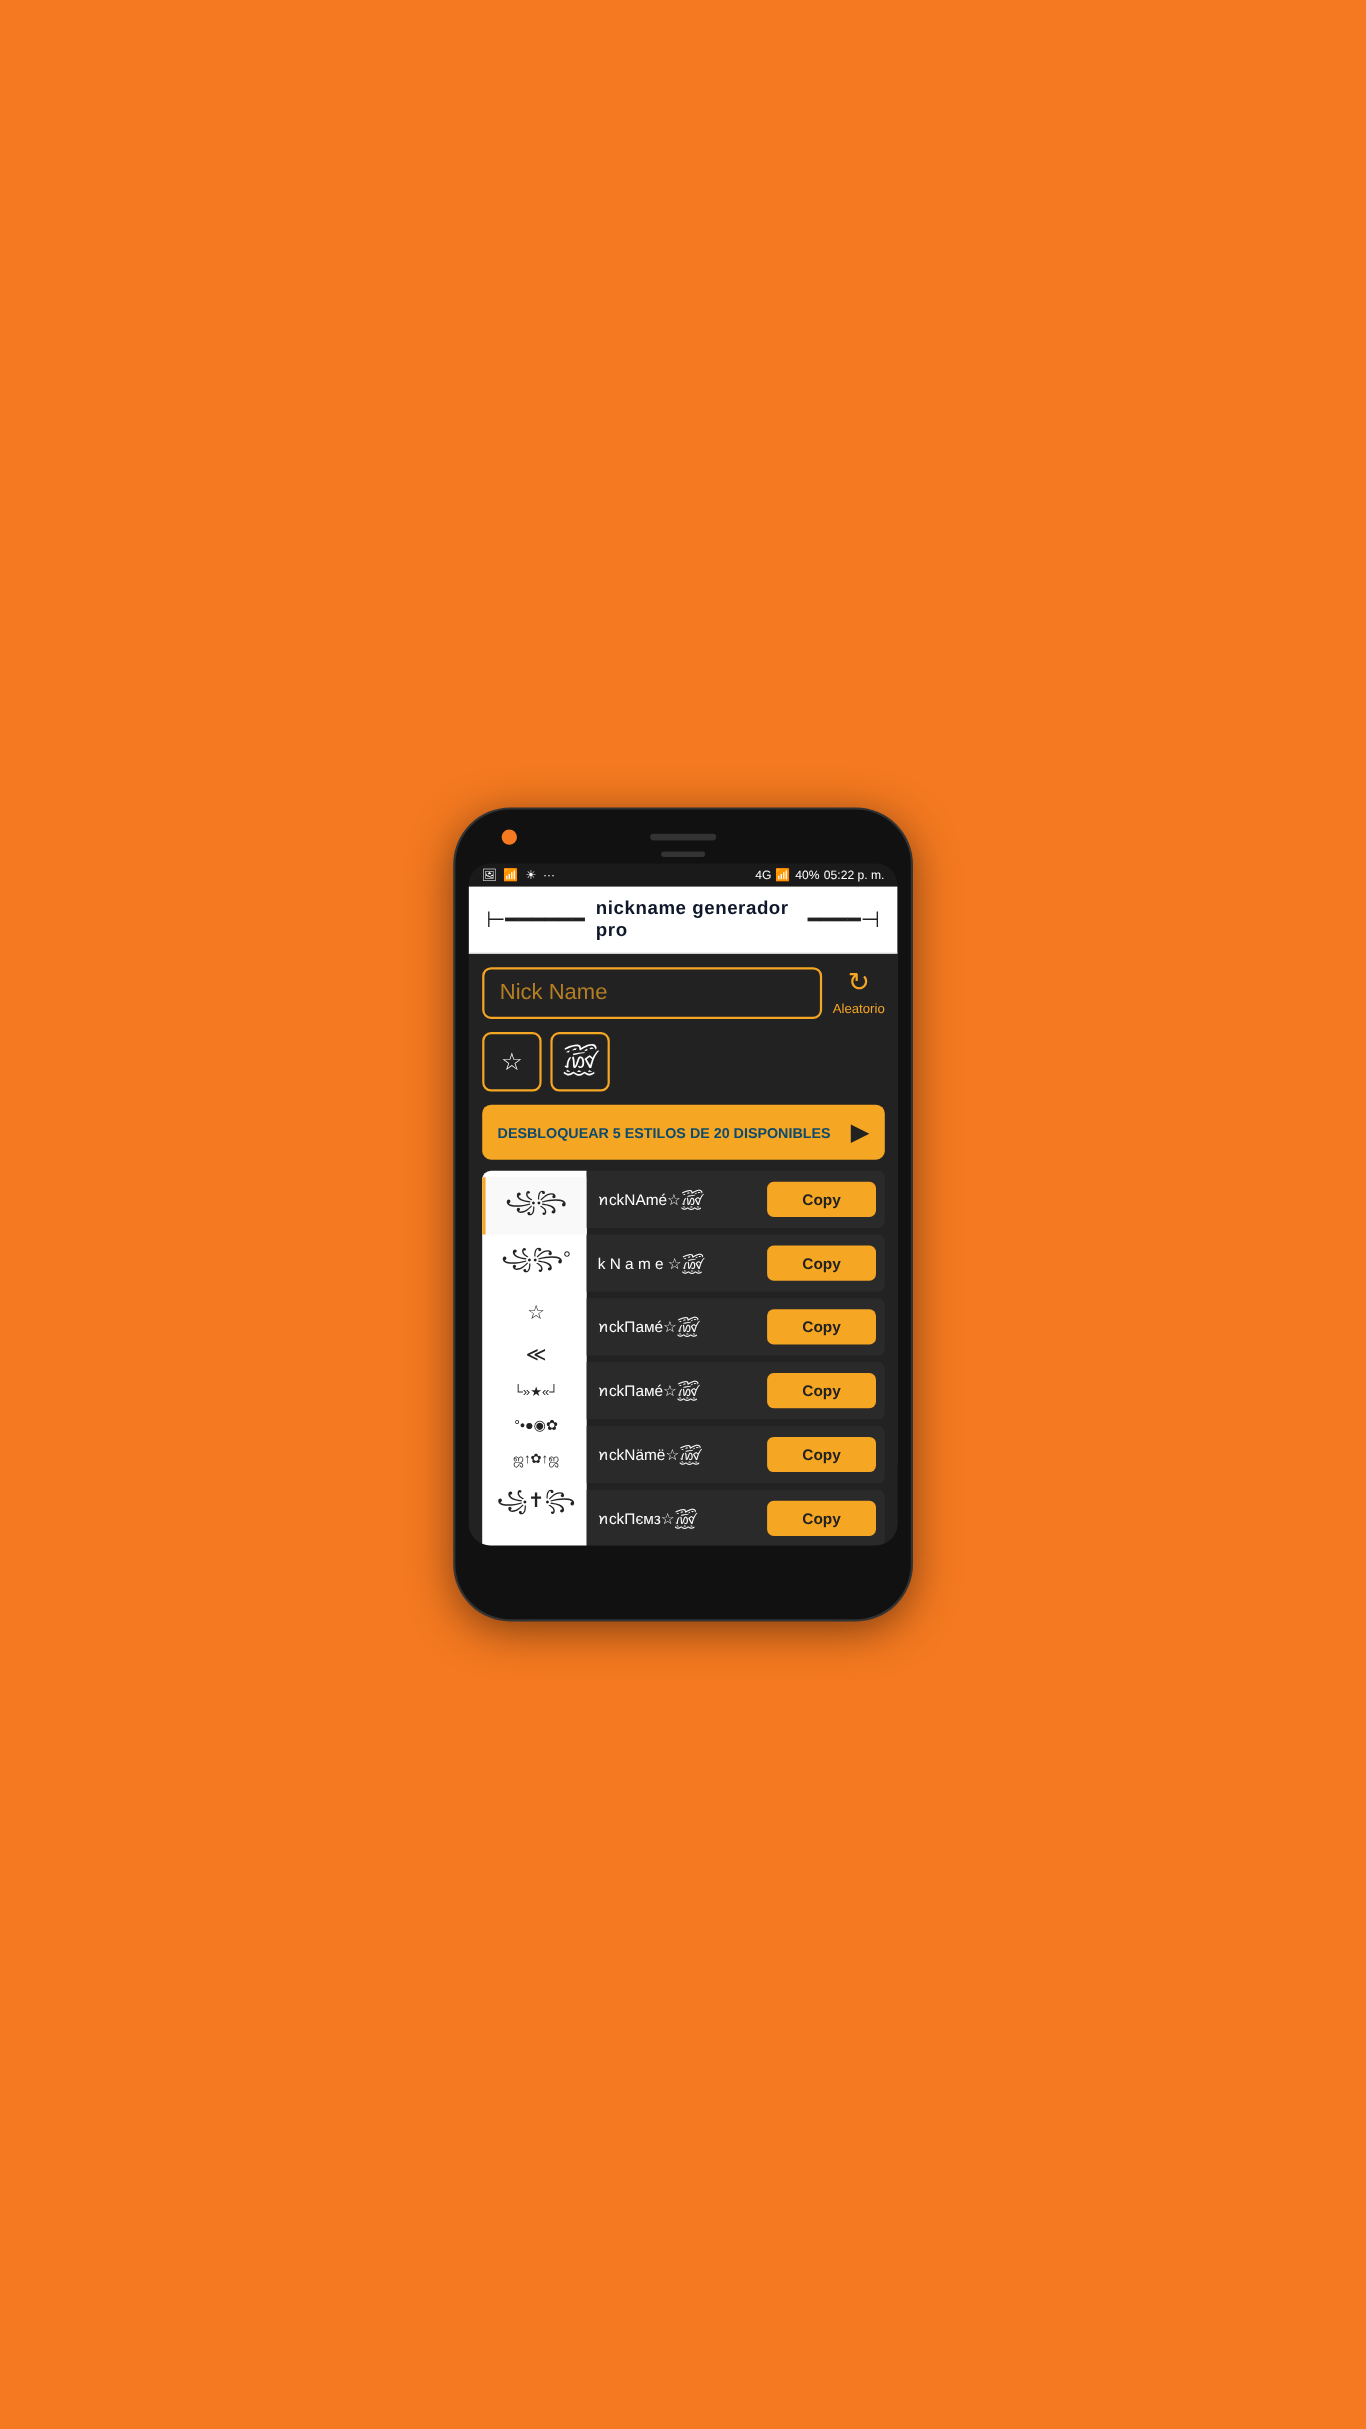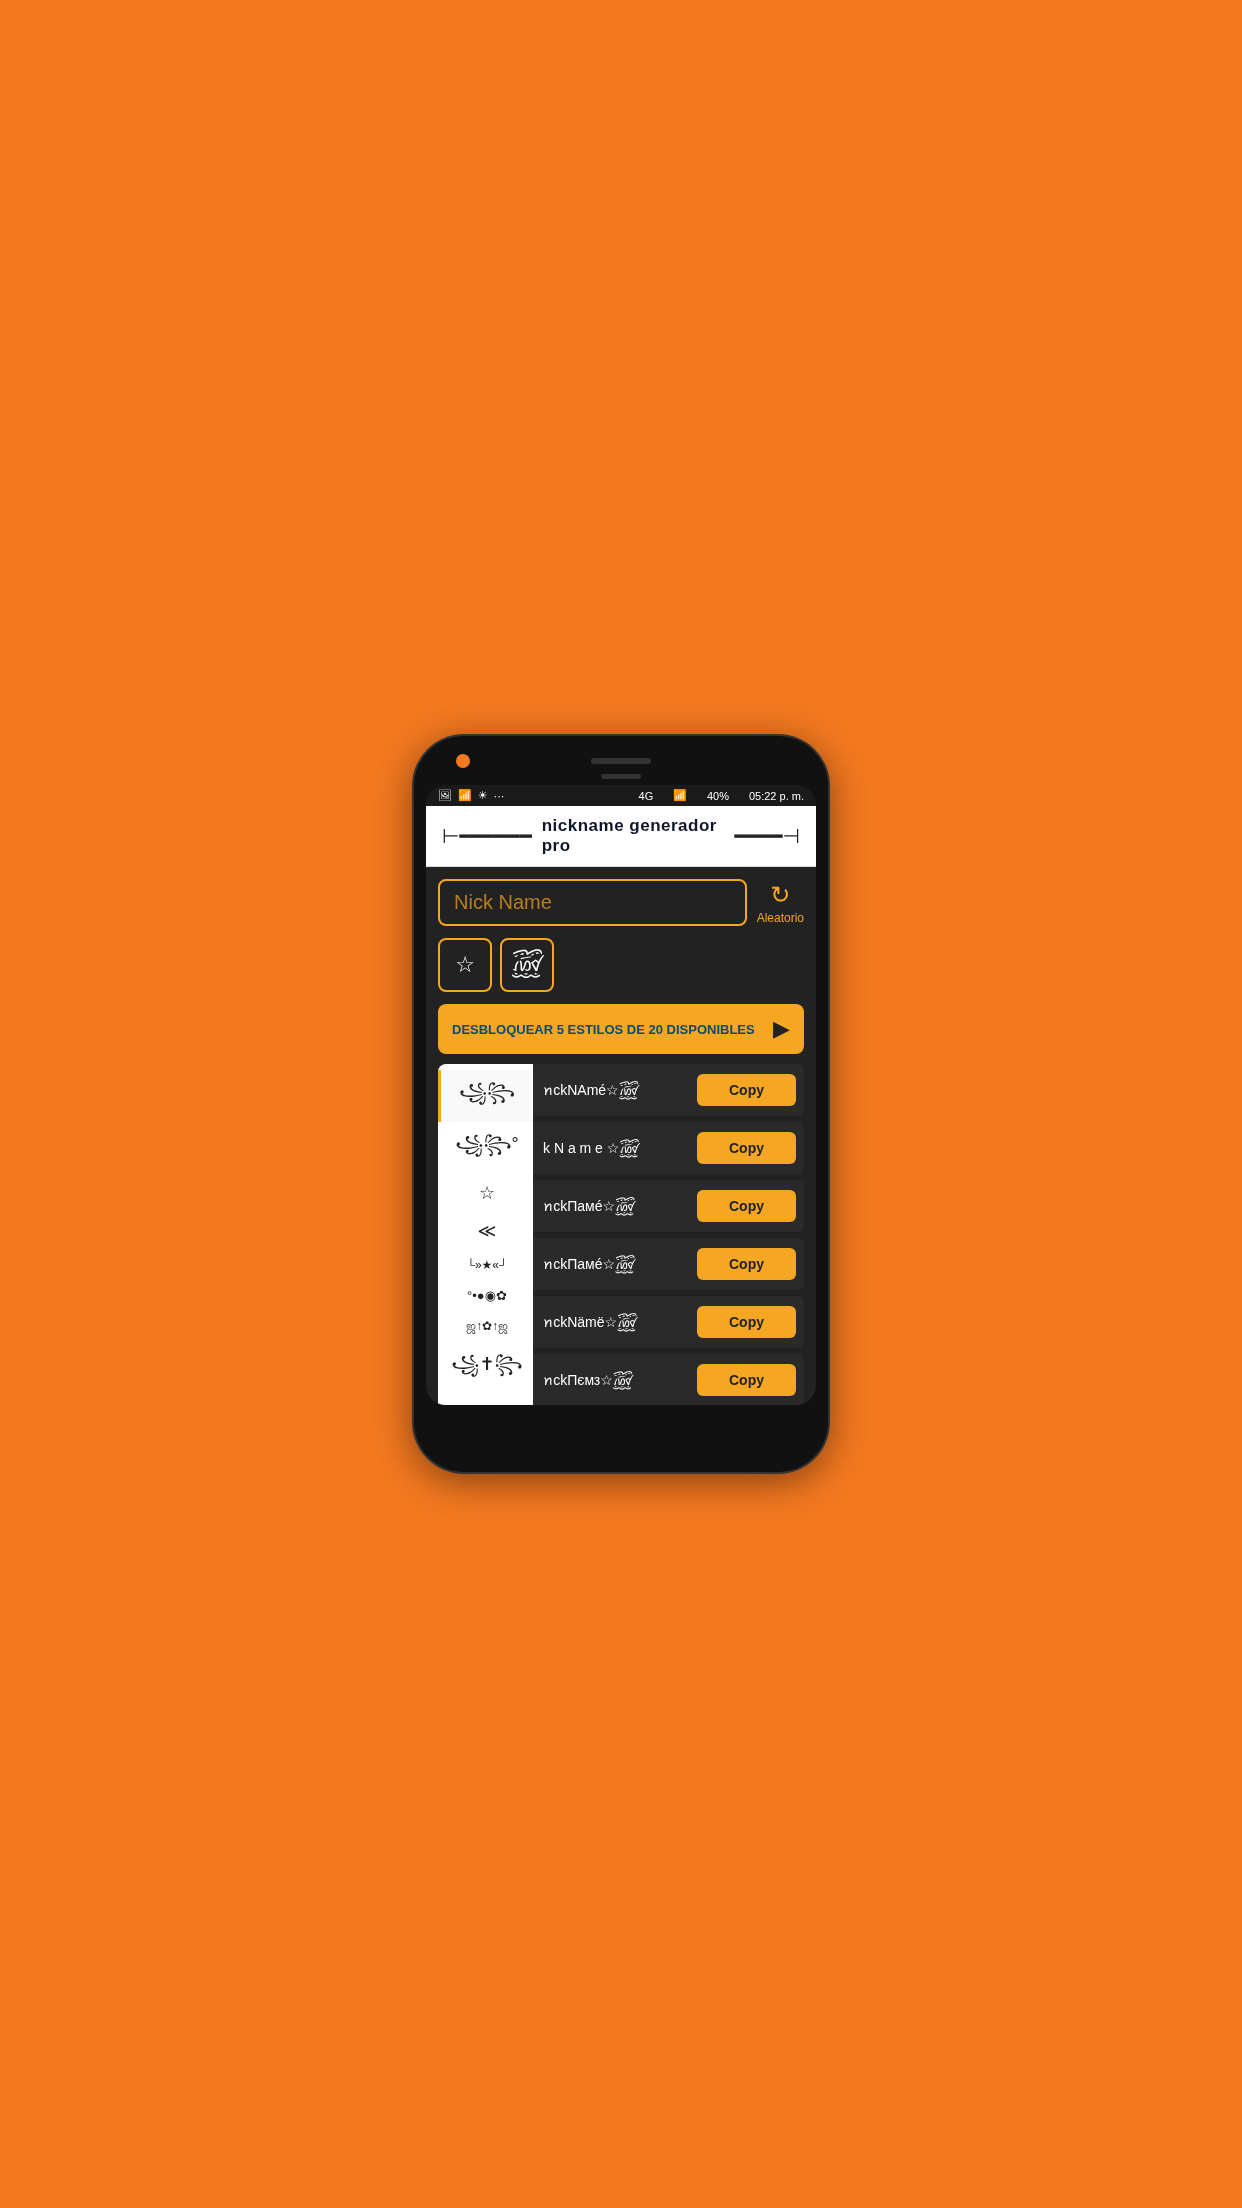--- a/index.html
+++ b/index.html
@@ -53,21 +53,21 @@
     .status-bar {
       background: #1a1a1a;
       display: flex;
       justify-content: space-between;
       align-items: center;
       padding: 4px 12px;
       font-size: 11px;
       color: #fff;
     }
     .status-left { display: flex; gap: 6px; align-items: center; }
-    .status-right { display: flex; gap: 20px; align-items: center; font-size: 11px; }
+    .status-right { display: flex; gap: 4px; align-items: center; font-size: 11px; }
     .app-header {
       background: #fff;
       display: flex;
       align-items: center;
       justify-content: center;
       padding: 10px 16px;
       gap: 10px;
       border-bottom: 1px solid #ddd;
     }
     .app-header-title {
@@ -79,21 +79,21 @@
     .gun-icon { font-size: 20px; color: #222; }
     .app-body {
       background: #222;
       height: calc(100% - 80px);
       overflow-y: auto;
       padding: 12px;
     }
     .input-row {
       display: flex;
       gap: 10px;
-      align-items: center;
+      align-items: flex-start;
       margin-bottom: 12px;
     }
     .nick-input {
       flex: 1;
       background: transparent;
       border: 2px solid #F5A623;
       border-radius: 8px;
       color: #F5A623;
       font-size: 20px;
       padding: 10px 14px;

